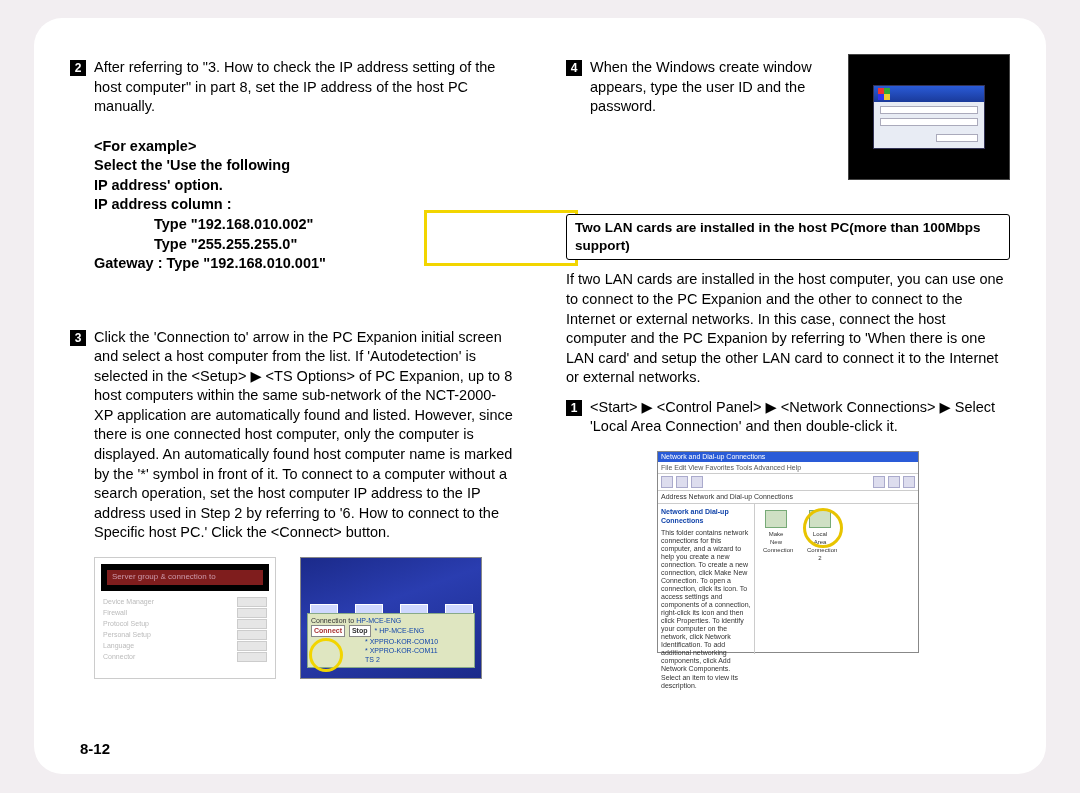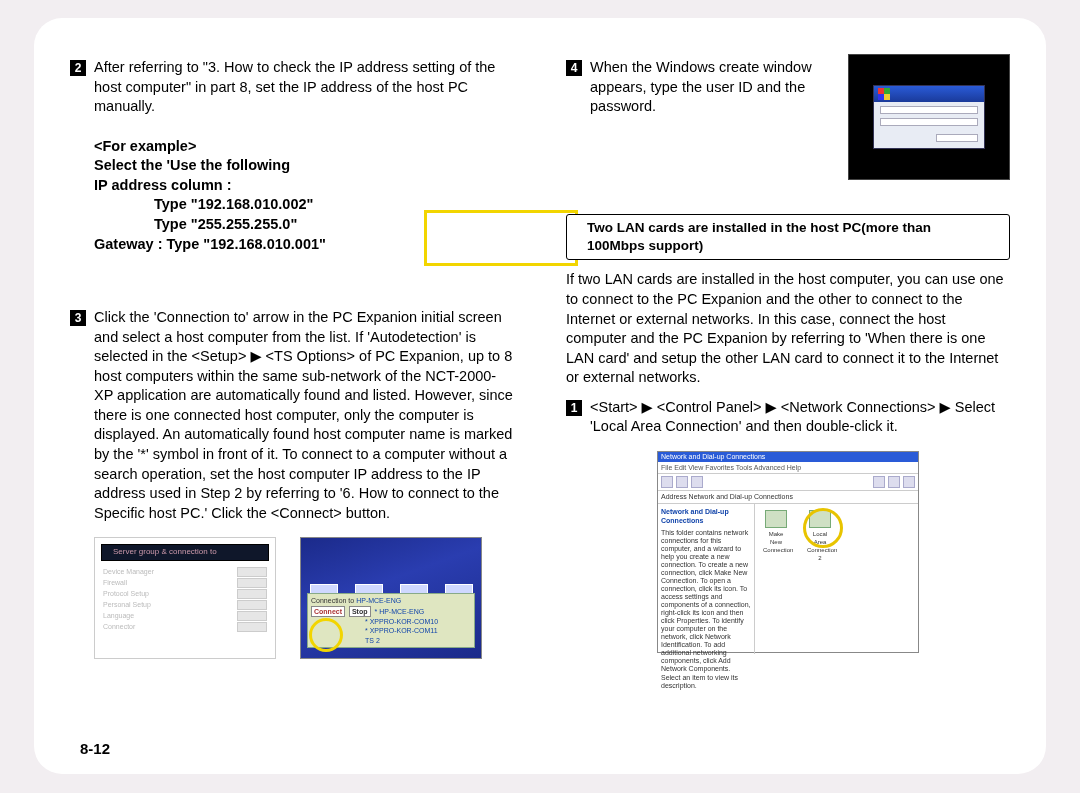--- a/index.html
+++ b/index.html
@@ -72,26 +72,26 @@
   .fig-a {
     width: 180px;
     height: 120px;
     border: 1px solid #ccc;
     background: #fff;
     position: relative;
     font-size: 7px;
     color: #bbb;
   }
   .fig-a .tabhdr {
-    border: 1px solid #000000;
+    border: 6px solid #000000;
     margin: 6px;
-    padding: 2px 11px;
+    padding: 2px 5px;
     color: #c9a;
     font-size: 8px;
-    background: #0f172a;
+    background: #7f1d1d;
   }
   .fig-a .row { display:flex; justify-content:space-between; margin:1px 8px; }
   .fig-a .btn { width:28px; height:8px; background:#e6e6e6; border:1px solid #ccc; }
   .fig-b {
     width: 180px;
     height: 120px;
     background: linear-gradient(160deg,#1b2a8a,#2a3db0 40%,#1b2a8a);
     border: 1px solid #888;
     position: relative;
     overflow:hidden;
@@ -141,21 +141,21 @@
       linear-gradient(#e33,#e33) 0 0/6px 6px no-repeat,
       linear-gradient(#3a3,#3a3) 6px 0/6px 6px no-repeat,
       linear-gradient(#33e,#33e) 0 6px/6px 6px no-repeat,
       linear-gradient(#ec3,#ec3) 6px 6px/6px 6px no-repeat;
   }
   .winlogon .dlg .line { height:6px; margin:4px 6px; background:#fff; border:1px solid #aab; }
   .callout-bar {
     margin-top: 34px;
     border: 1px solid #000;
     border-radius: 3px;
-    padding: 4px 20px;
+    padding: 4px 8px;
     font-weight: bold;
     font-size: 13.5px;
     background:#fff;
   }
   .para { margin-top: 10px; }
   .netconn-fig {
     width: 260px;
     height: 200px;
     border: 1px solid #888;
     margin: 14px auto 0;
@@ -195,20 +195,21 @@
   <div class="col left">
 
     <div class="step">
       <span class="numbox">2</span>
       <div class="body">After referring to "3. How to check the IP address setting of the host computer" in part 8, set the IP address of the host PC manually.</div>
     </div>
 
     <div class="indent example-block">
       <div>&lt;For example&gt;</div>
       <div>Select the 'Use the following</div>
+      <div>IP address' option.</div>
       <div>IP address column :</div>
       <div class="sub">Type "192.168.010.002"</div>
       <div class="sub">Type "255.255.255.0"</div>
       <div>Gateway : Type "192.168.010.001"</div>
     </div>
 
     <div class="yellow-callout"></div>
 
     <div style="height:54px"></div>
 

